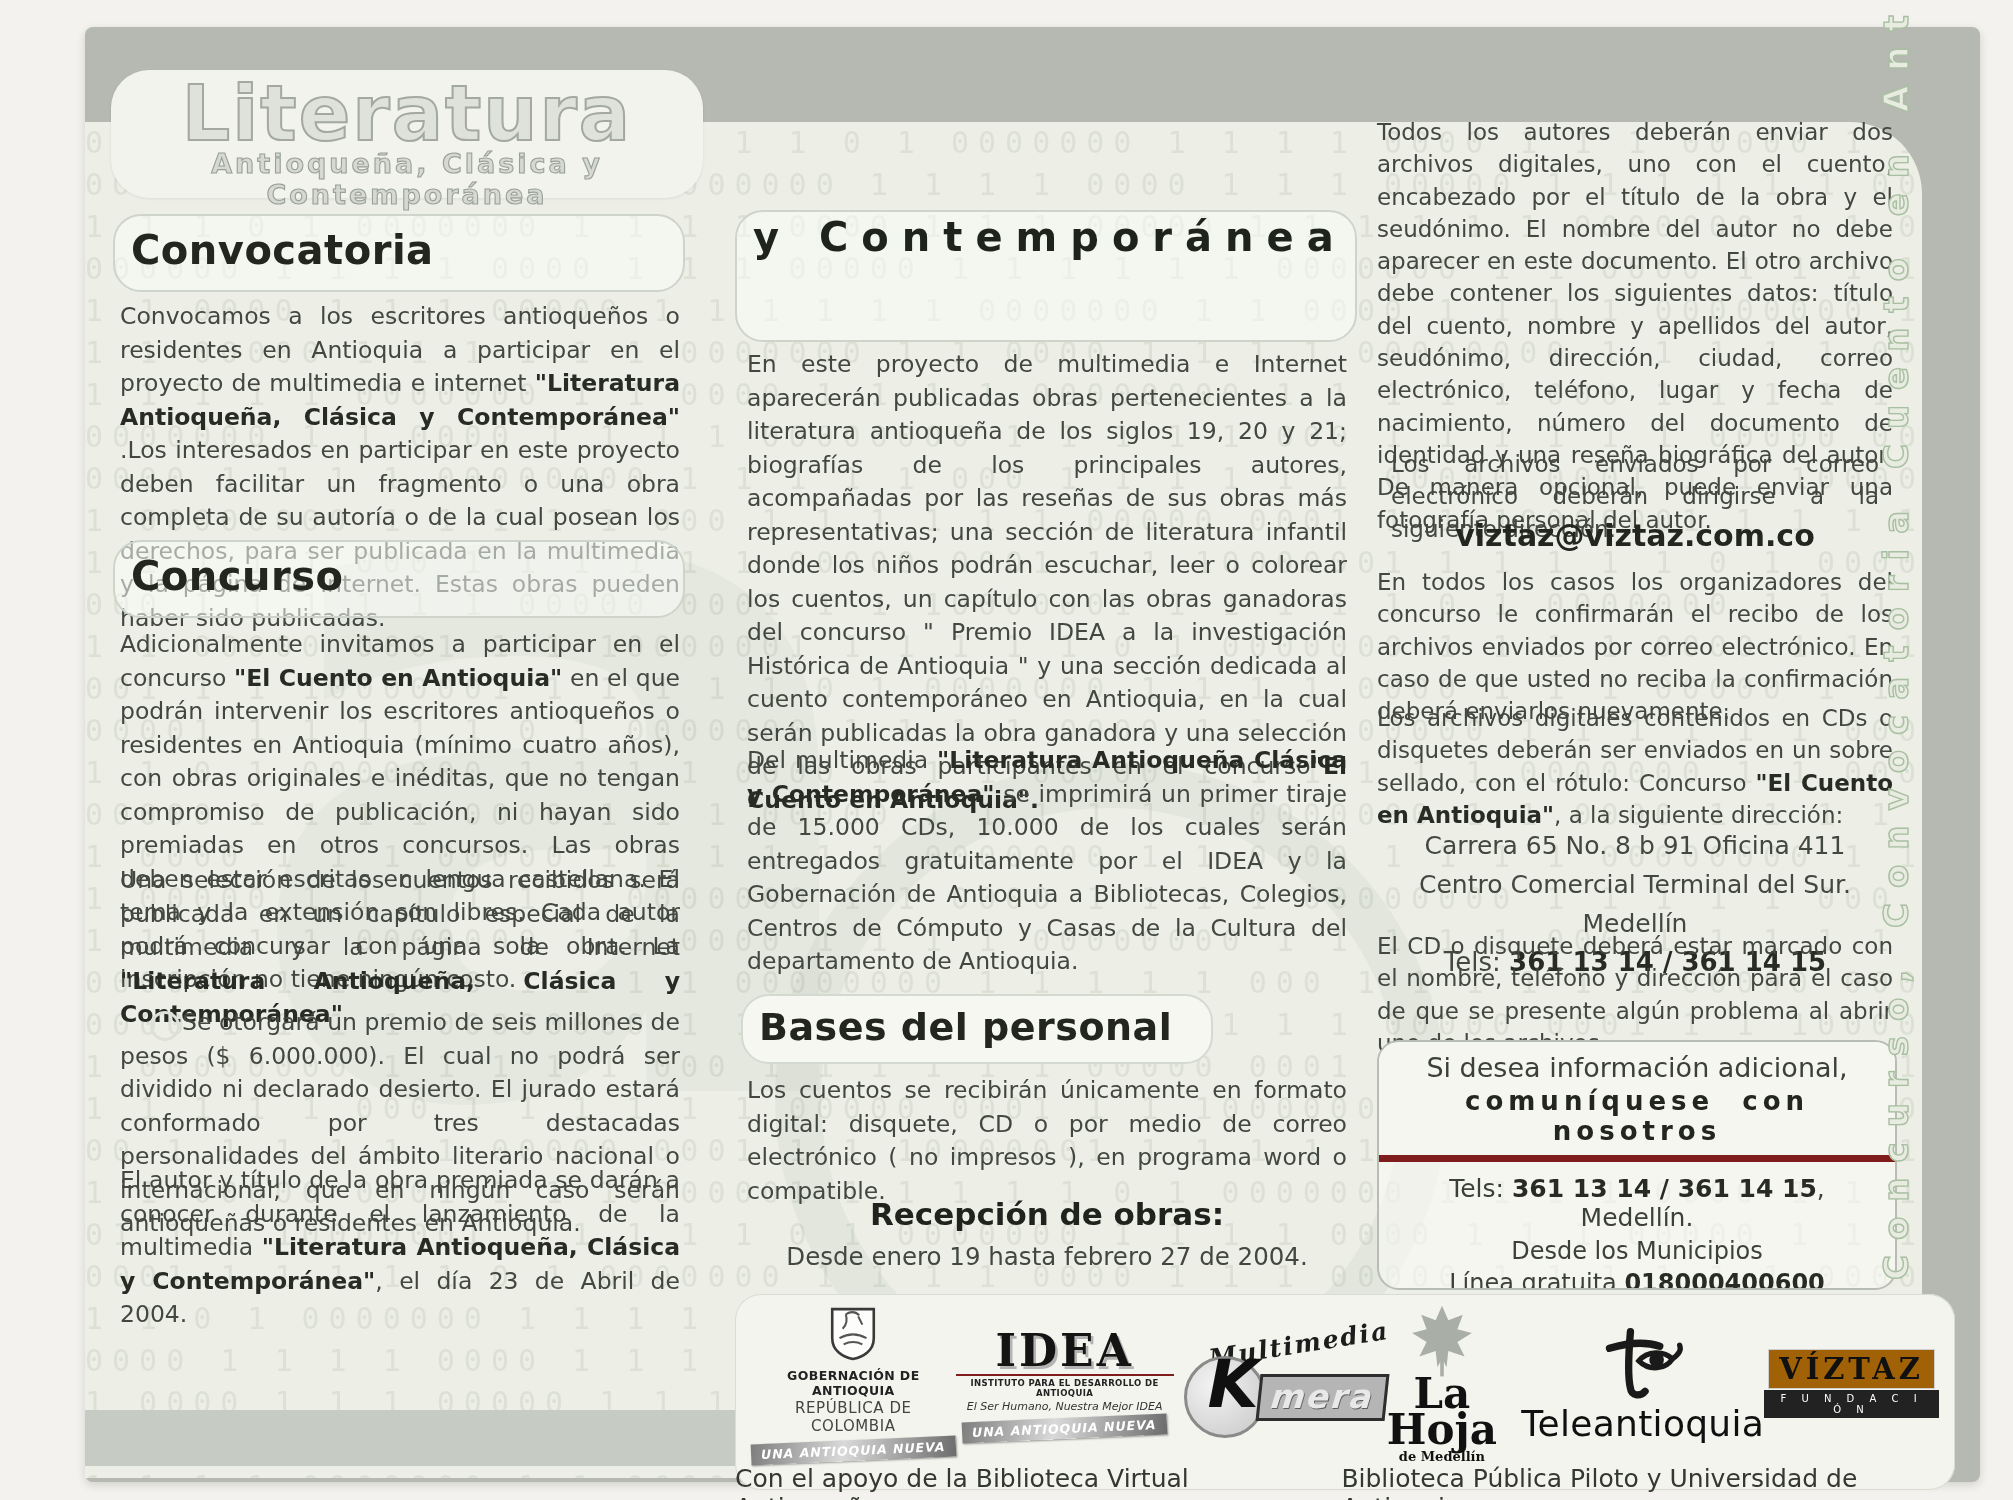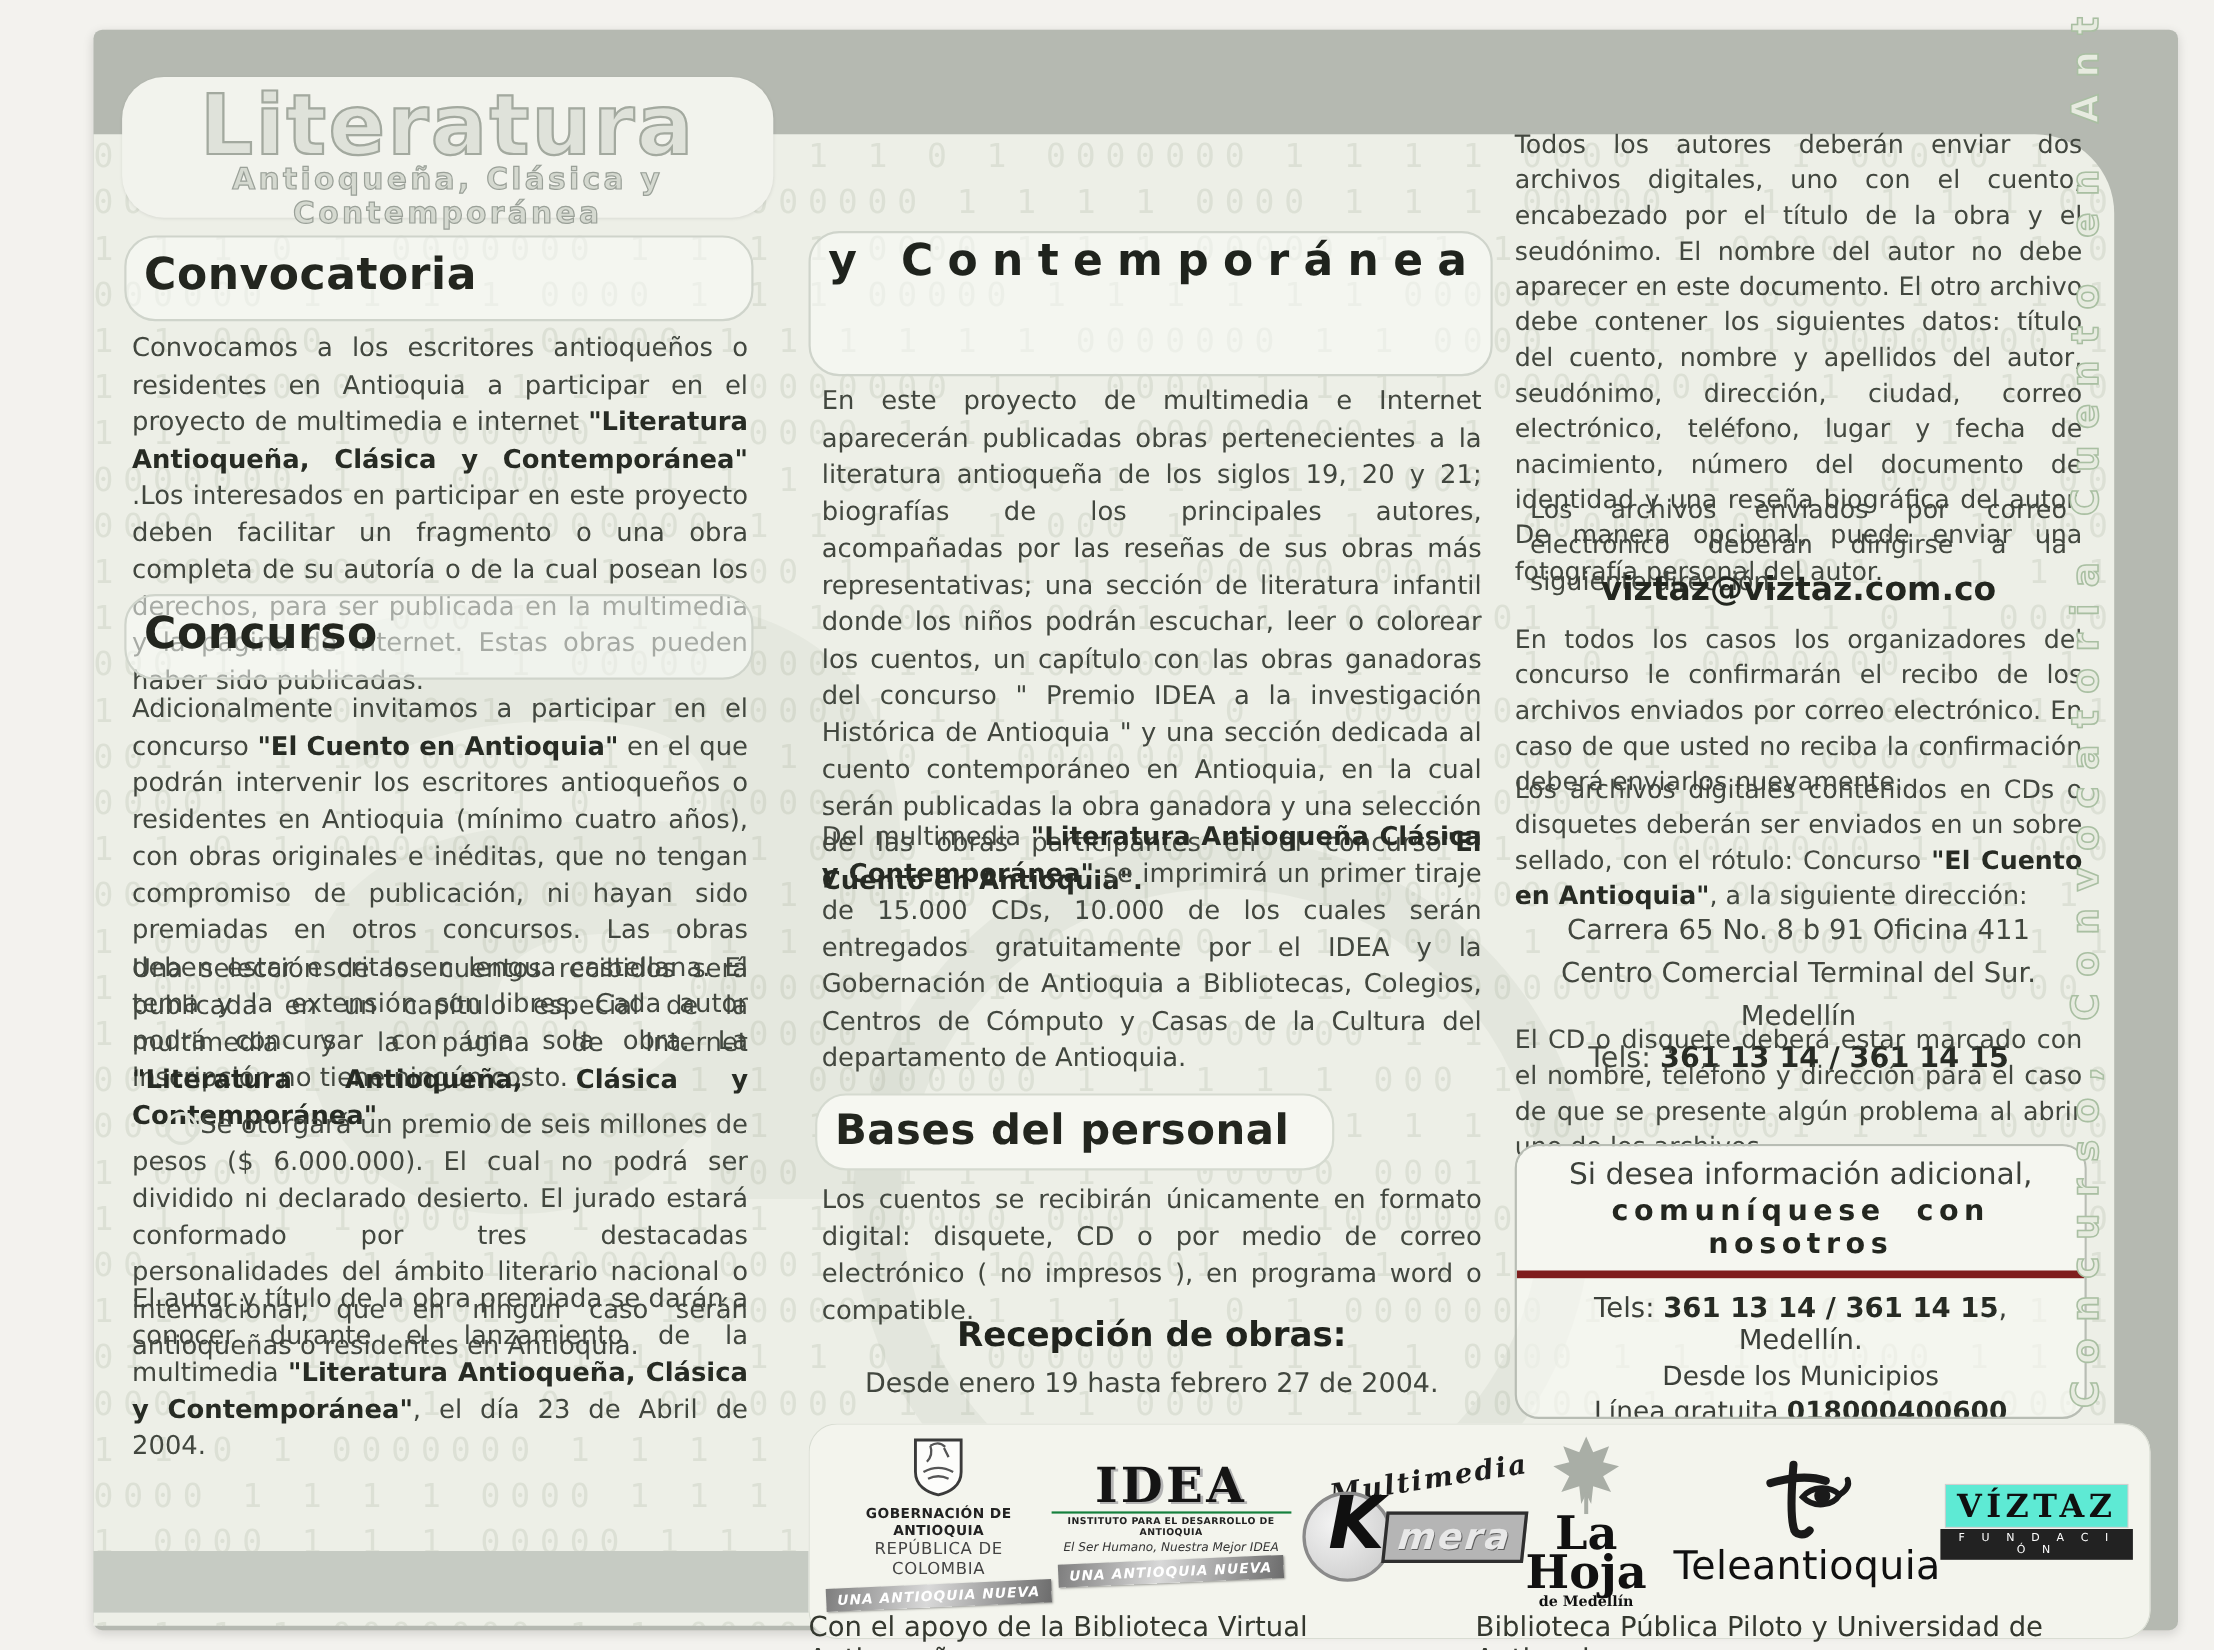--- a/index.html
+++ b/index.html
@@ -112,36 +112,36 @@
   .support{display:flex;justify-content:center;gap:28px;font-size:25px;color:#34382f;padding-bottom:16px;}
   .logo{display:flex;flex-direction:column;align-items:center;color:#222;text-align:center;}
   .gob-name{font-size:12.5px;font-weight:700;margin-top:3px;letter-spacing:.4px;}
   .gob-sub{font-size:15px;margin-top:1px;color:#444;letter-spacing:.6px;}
   .banner{
     margin-top:5px;background:linear-gradient(100deg,#7e7e7e,#d9d9d9 45%,#6c6c6c);
     color:#fff;font-style:italic;font-weight:800;font-size:12.5px;letter-spacing:1px;
     padding:3px 10px;transform:rotate(-2.5deg);box-shadow:1px 1px 2px rgba(0,0,0,.35);white-space:nowrap;
   }
   .idea-word{font-family:"DejaVu Serif",serif;font-weight:900;font-size:44px;line-height:42px;letter-spacing:3px;color:#141414;text-shadow:2.5px 2.5px 0 #b3b3b3;}
-  .idea-sub{font-size:8.5px;font-weight:700;border-top:2px solid #15803d;margin-top:2px;padding-top:2px;letter-spacing:.4px;}
+  .idea-sub{font-size:8.5px;font-weight:700;border-top:2px solid #7f1d1d;margin-top:2px;padding-top:2px;letter-spacing:.4px;}
   .idea-slogan{font-size:11px;font-style:italic;color:#333;margin-top:2px;}
   .kimera{position:relative;width:216px;height:112px;}
   .kim-top{position:absolute;left:34px;top:2px;font-size:25px;font-weight:800;font-style:italic;letter-spacing:2px;transform:rotate(-9deg);font-family:"DejaVu Serif",serif;color:#1c1c1c;}
   .kim-circle{position:absolute;left:10px;top:28px;width:76px;height:76px;border-radius:50%;background:radial-gradient(circle at 35% 35%,#f3f3f3,#c7c7c7);border:3px solid #8a8a8a;}
   .kim-k{position:absolute;left:34px;top:18px;font-size:66px;font-weight:900;font-style:italic;color:#101010;z-index:2;}
   .kim-mera{
     position:absolute;left:84px;top:46px;z-index:1;font-size:33px;font-weight:900;font-style:italic;letter-spacing:2px;
     color:#e8e8e8;background:#b5b5b5;border:3px solid #2e2e2e;padding:0 10px 2px;transform:skewX(-6deg);
     text-shadow:1px 1px 0 #5e5e5e;
   }
   .lahoja{position:relative;}
   .lah-name{font-family:"DejaVu Serif",serif;font-weight:700;font-size:42px;line-height:36px;color:#111;margin-top:-8px;}
   .lah-sub{font-family:"DejaVu Serif",serif;font-weight:700;font-size:13px;color:#111;margin-top:1px;}
   .tele-name{font-size:36px;font-weight:400;color:#101010;margin-top:-2px;letter-spacing:.3px;}
-  .viz-name{font-family:"DejaVu Serif",serif;font-weight:900;font-size:29px;letter-spacing:4px;color:#101010;background:#5eead4;padding:2px 10px;box-shadow:0 0 0 1px #cfcfcf;}
+  .viz-name{font-family:"DejaVu Serif",serif;font-weight:900;font-size:29px;letter-spacing:4px;color:#101010;background:#a16207;padding:2px 10px;box-shadow:0 0 0 1px #cfcfcf;}
   .viz-bar{background:#222;color:#fff;font-size:10px;letter-spacing:6px;text-align:center;padding:3px 6px;margin-top:2px;width:100%;box-sizing:border-box;}
   
   .side-text{
     position:absolute;right:64px;top:78px;height:1175px;z-index:3;
     writing-mode:vertical-rl;transform:rotate(180deg);
     font-size:34px;font-weight:800;letter-spacing:15px;white-space:nowrap;
     color:#e7ebe0;-webkit-text-stroke:1.4px #a9bfa2;text-shadow:0 0 1px #a9bfa2;
   }
 </style>
 </head>

